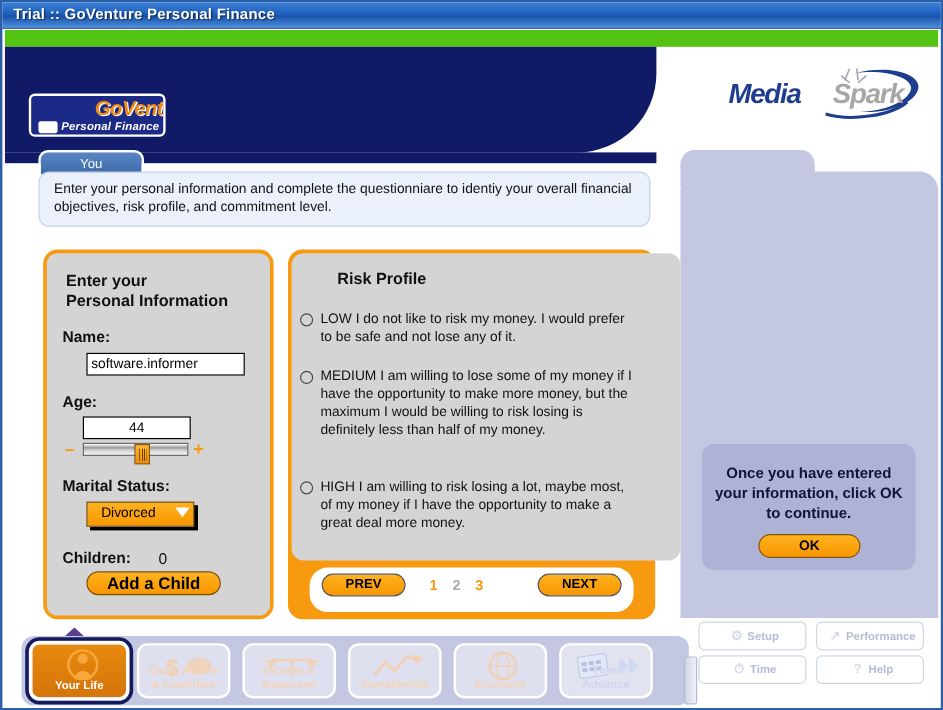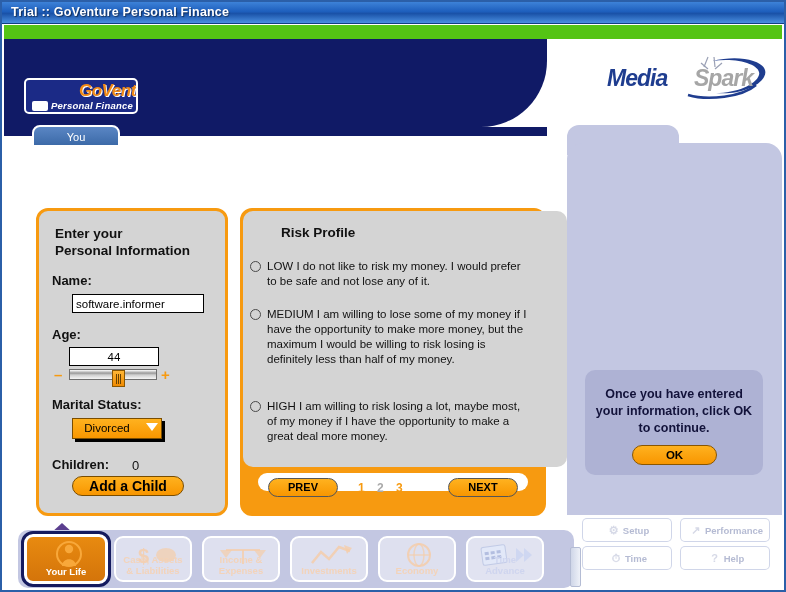--- a/index.html
+++ b/index.html
@@ -257,21 +257,21 @@
   .risk-opt{
     position:absolute;left:24px;width:262px;
     font-size:11.5px;color:#111111;line-height:15px;
   }
   .radio{
     position:absolute;left:-17px;top:2px;width:11px;height:11px;
     border:1.5px solid #4a4a4a;border-radius:50%;
     background:#d4d4d4;box-sizing:border-box;cursor:pointer;
   }
   .navbar{
-    position:absolute;left:15px;top:262px;width:270px;height:18px;
+    position:absolute;left:15px;top:262px;width:270px;height:37px;
     background:#ffffff;border-radius:15px;
   }
   .navbtn{
     position:absolute;top:5px;width:70px;height:19px;
     background:linear-gradient(to bottom,#ffb21f 0%,#f89600 100%);
     border:1px solid #555555;border-radius:10px;box-sizing:border-box;
     font-size:11px;font-weight:bold;color:#000000;
     line-height:17px;text-align:center;cursor:pointer;
   }
   .navprev{left:10px;}
@@ -380,20 +380,23 @@
       <div class="utilbtn" style="left:98px;top:0;">
         <span class="uicon">↗</span><span>Performance</span>
       </div>
       <div class="utilbtn" style="left:98px;top:28px;">
         <span class="uicon">?</span><span>Help</span>
       </div>
     </div>
 
     <div class="youtab">
       <span>You</span>
+    </div>
+    <div class="instructbox">
+      <p>Enter your personal information and complete the questionniare to identiy your overall financial objectives, risk profile, and commitment level.</p>
     </div>
 
     <div class="panel-left">
       <h2>
         <span>Enter your</span><br>
         <span>Personal Information</span>
       </h2>
     </div>
 
     <span class="fieldlabel" style="left:48px;top:248px;">Name:</span>

